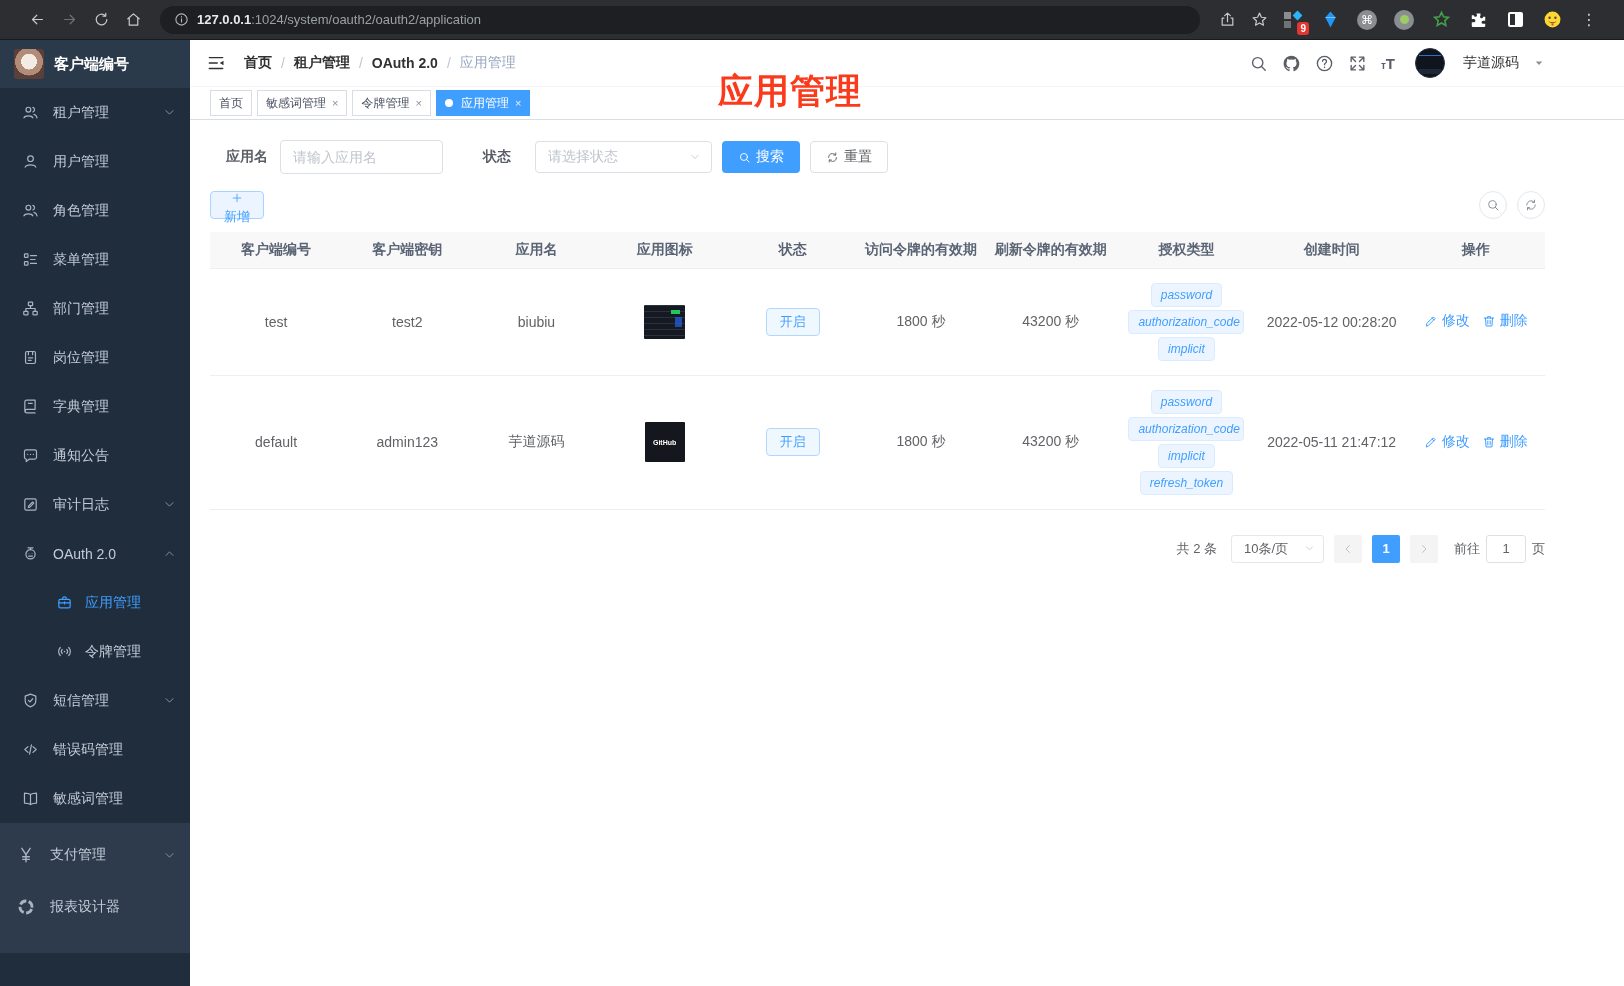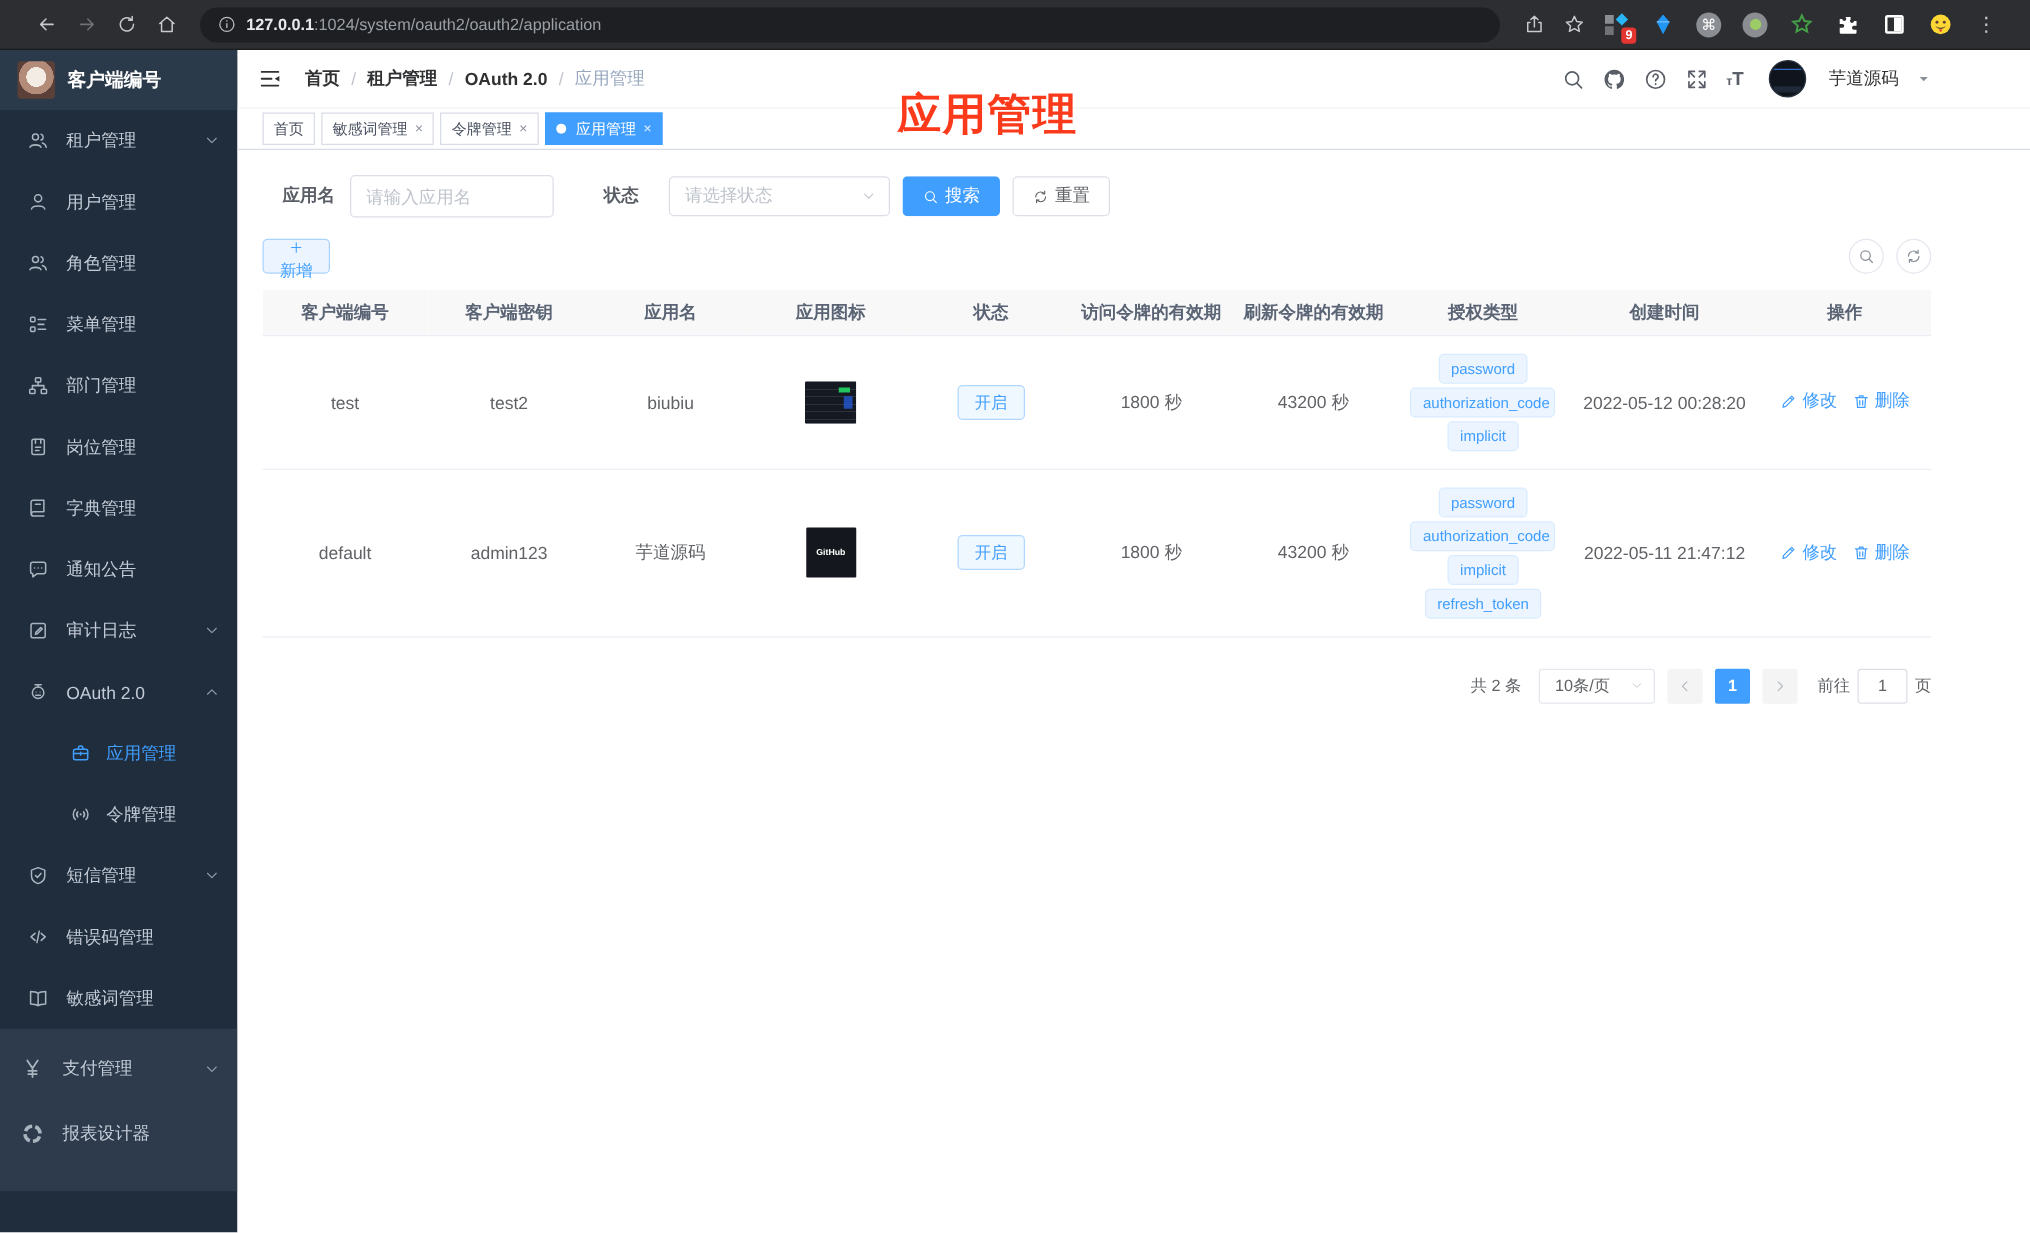--- a/index.html
+++ b/index.html
@@ -107,21 +107,21 @@
   tbody tr:first-child td{border-top:1px solid #ebeef5;}
   .thumb{display:inline-block;vertical-align:middle;}
   .thumb-dash{width:41px;height:34px;background:#151a22;position:relative;border-radius:1px;
     background-image:repeating-linear-gradient(180deg,rgba(255,255,255,.10) 0 1px,transparent 1px 6px);}
   .thumb-dash::before{content:"";position:absolute;right:5px;top:5px;width:9px;height:4px;background:#22c55e;}
   .thumb-dash::after{content:"";position:absolute;right:3px;top:12px;width:7px;height:10px;background:#2563eb;opacity:.7;}
   .thumb-github{width:40px;height:40px;background:#14171d;color:#fff;display:inline-flex;align-items:center;justify-content:center;border-radius:1px;}
   .thumb-github span{font-size:7px;font-weight:700;}
   .status-btn{display:inline-block;height:28px;line-height:26px;padding:0 13px;background:#f0f8ff;border:1px solid #b0d8ff;border-radius:4px;color:#409eff;font-size:13px;cursor:pointer;}
   .tags{display:flex;flex-direction:column;align-items:center;gap:3px;}
-  .tag{display:inline-block;max-width:116px;overflow:hidden;white-space:nowrap;background:#ecf5ff;border:1px solid #d9ecff;color:#409eff;border-radius:4px;font-size:12px;height:24px;line-height:22px;padding:0 9px;}
+  .tag{display:inline-block;max-width:116px;overflow:hidden;white-space:nowrap;background:#ecf5ff;border:1px solid #d9ecff;color:#409eff;border-radius:4px;font-size:12px;height:24px;line-height:22px;padding:0 9px;font-style:italic;}
   .op-link{color:#409eff;font-size:14px;display:inline-flex;align-items:center;gap:4px;cursor:pointer;}
   .op-link + .op-link{margin-left:12px;}
   .op-link .icon{width:14px;height:14px;}
 
   
   .pager{display:flex;align-items:center;justify-content:flex-end;margin-top:25px;font-size:13px;color:#606266;gap:10px;}
   .ptotal{margin-right:4px;}
   .psize{width:93px;height:28px;border:1px solid #e4e7ed;border-radius:3px;display:flex;align-items:center;justify-content:space-between;padding:0 8px 0 12px;cursor:pointer;color:#606266;}
   .psize .icon{width:11px;height:11px;color:#c0c4cc;}
   .pbtn{min-width:28px;height:28px;border-radius:2px;background:#f4f4f5;color:#b4b8c0;display:flex;align-items:center;justify-content:center;cursor:pointer;}

